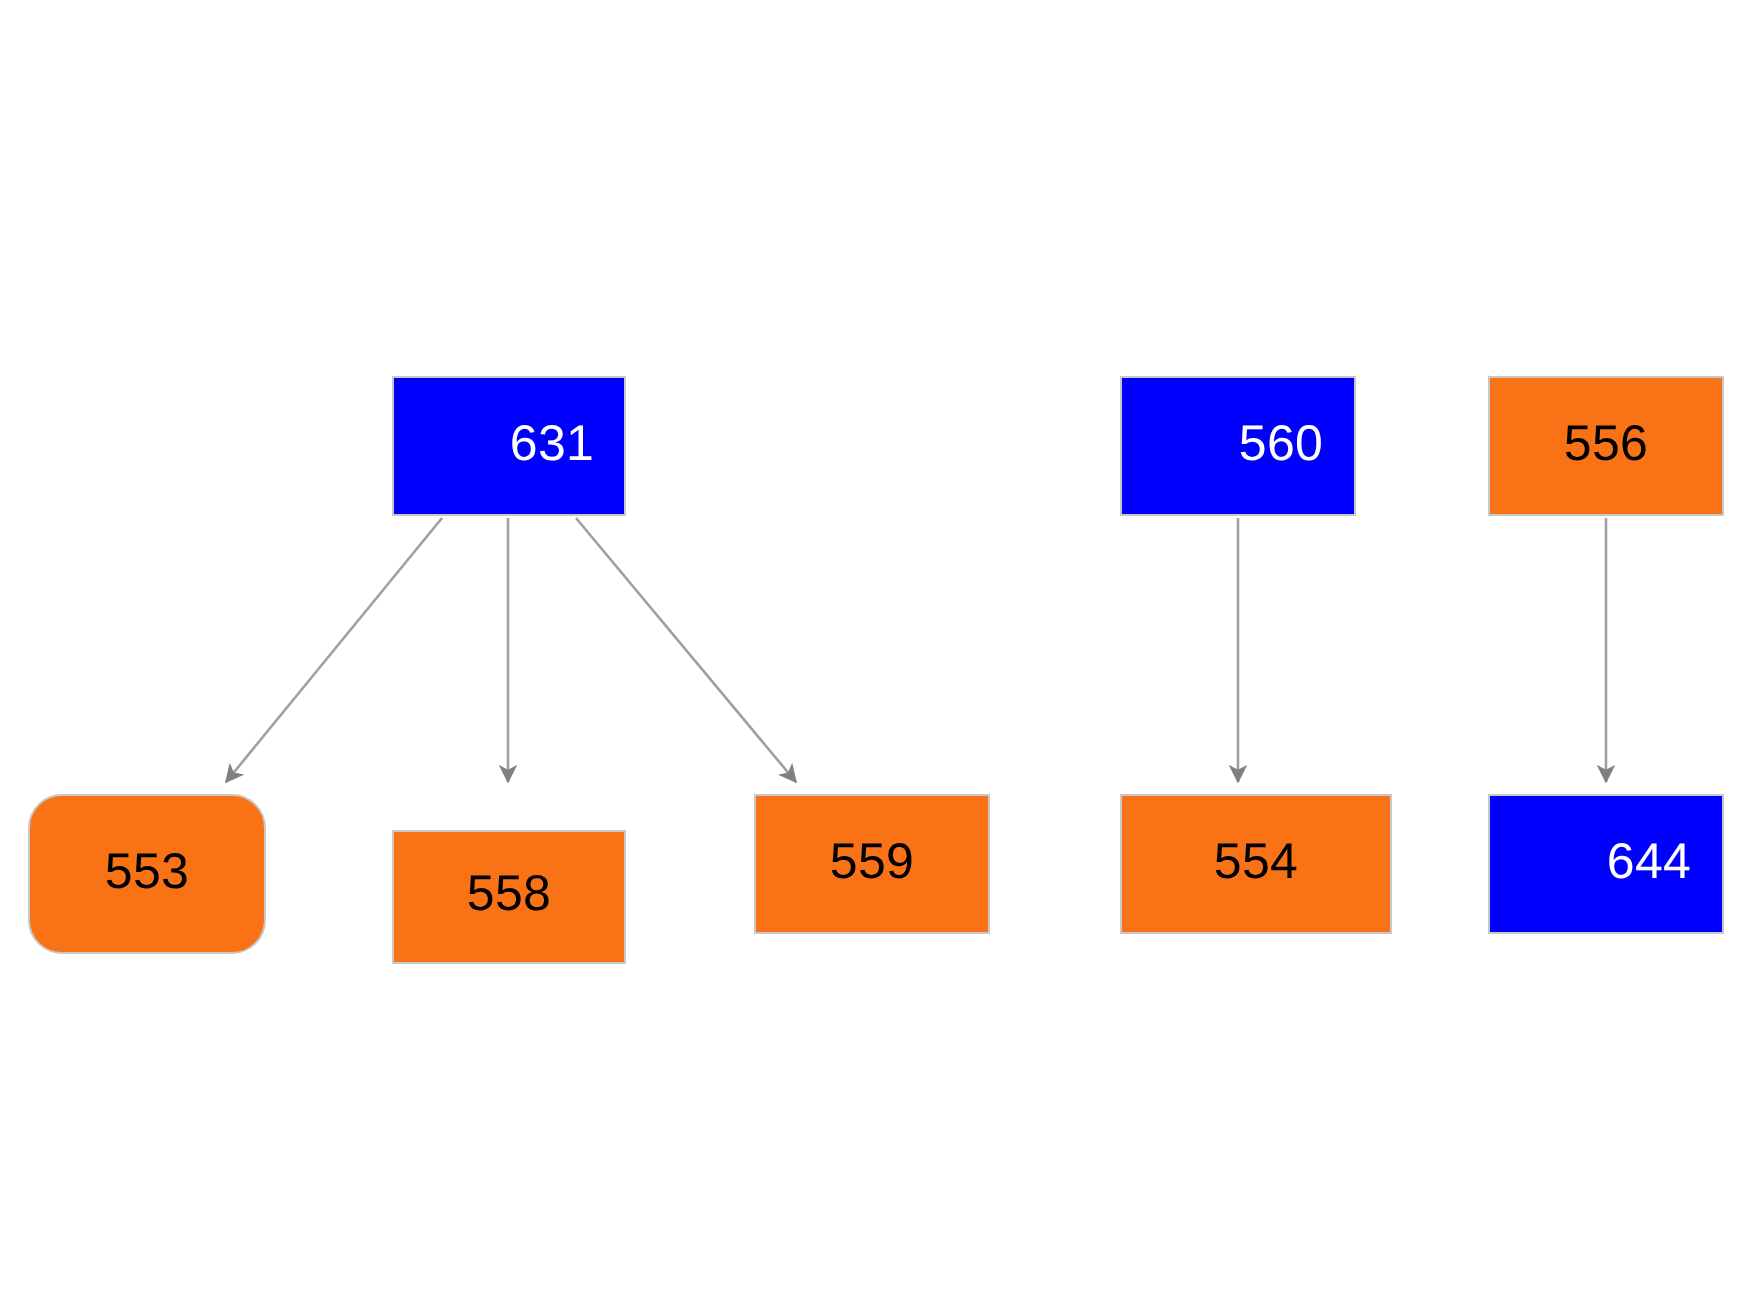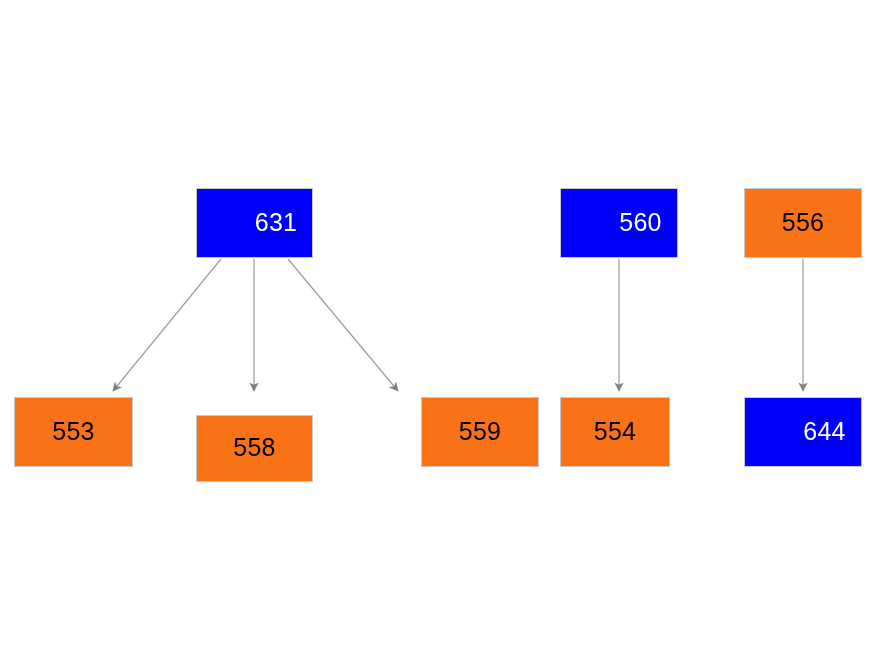--- a/index.html
+++ b/index.html
@@ -76,30 +76,30 @@
   <div id="node-layer">
       <div class="node node-fill-blue" style="left: 196px; top: 188px; width: 117px; height: 70px;">
         <span class="node-label">631</span>
       </div>
       <div class="node node-fill-blue" style="left: 560px; top: 188px; width: 118px; height: 70px;">
         <span class="node-label">560</span>
       </div>
       <div class="node node-fill-yellow" style="left: 744px; top: 188px; width: 118px; height: 70px;">
         <span class="node-label">556</span>
       </div>
-      <div class="node node-fill-yellow" style="left: 14px; top: 397px; width: 119px; height: 70px;">
+      <div class="node node-fill-yellow" style="left: 14px; top: 397px; width: 119px; height: 80px; border-radius: 17px;">
         <span class="node-label">553</span>
       </div>
       <div class="node node-fill-yellow" style="left: 196px; top: 397px; width: 117px; height: 67px; margin-top: 18px;">
         <span class="node-label">558</span>
       </div>
-      <div class="node node-fill-yellow" style="left: 377px; top: 397px; width: 118px; height: 70px; margin-left: 44px;">
+      <div class="node node-fill-yellow" style="left: 377px; top: 397px; width: 118px; height: 70px;">
         <span class="node-label">559</span>
       </div>
-      <div class="node node-fill-yellow" style="left: 560px; top: 397px; width: 110px; height: 70px;">
+      <div class="node node-fill-yellow" style="left: 560px; top: 397px; width: 136px; height: 70px;">
         <span class="node-label">554</span>
       </div>
       <div class="node node-fill-blue" style="left: 744px; top: 397px; width: 118px; height: 70px;">
         <span class="node-label">644</span>
       </div>
     </div>
 
 </div>
 
 </body></html>

